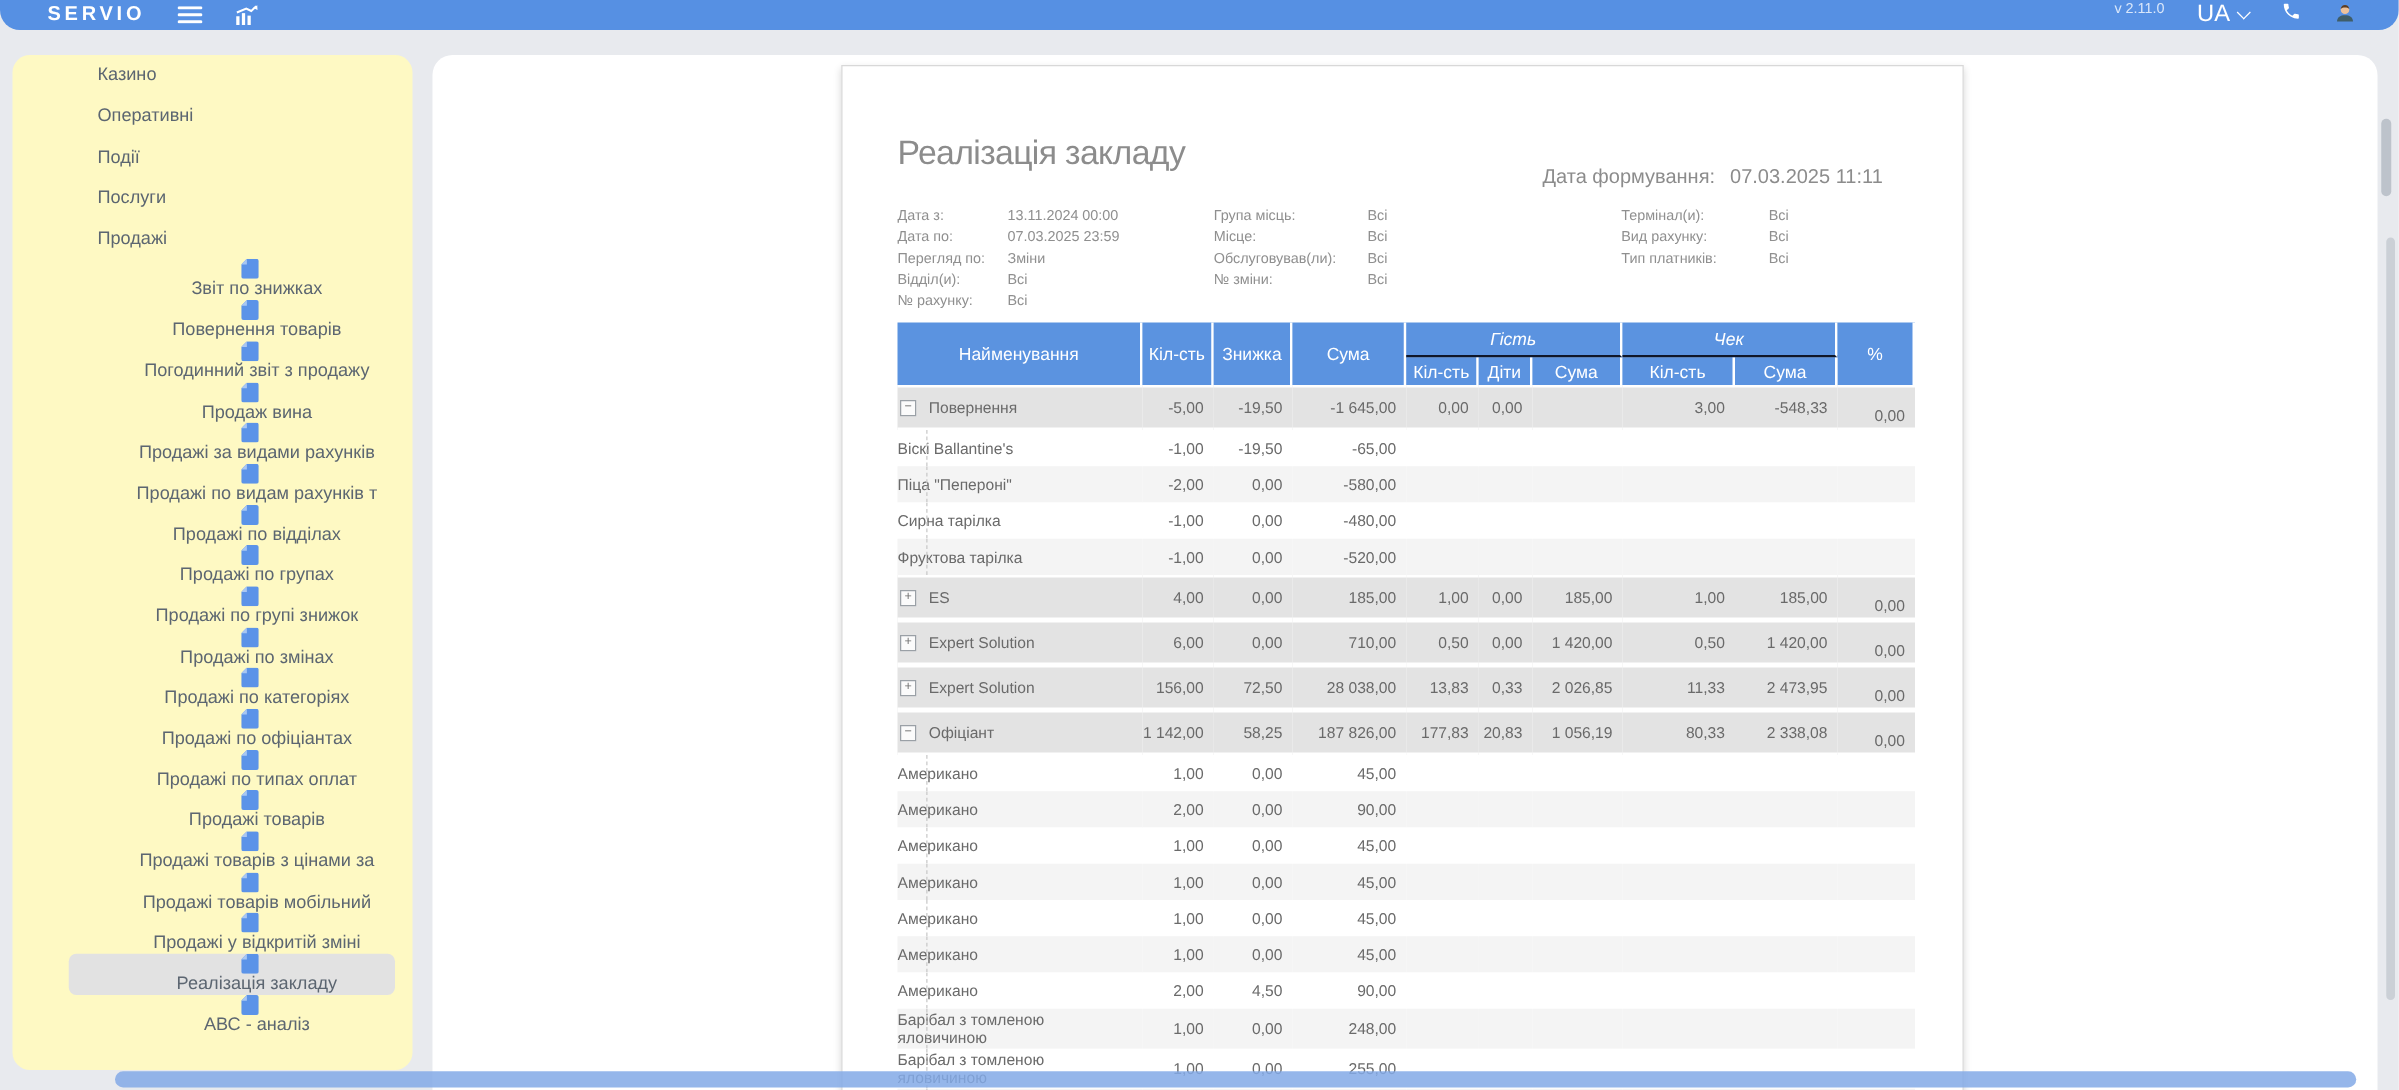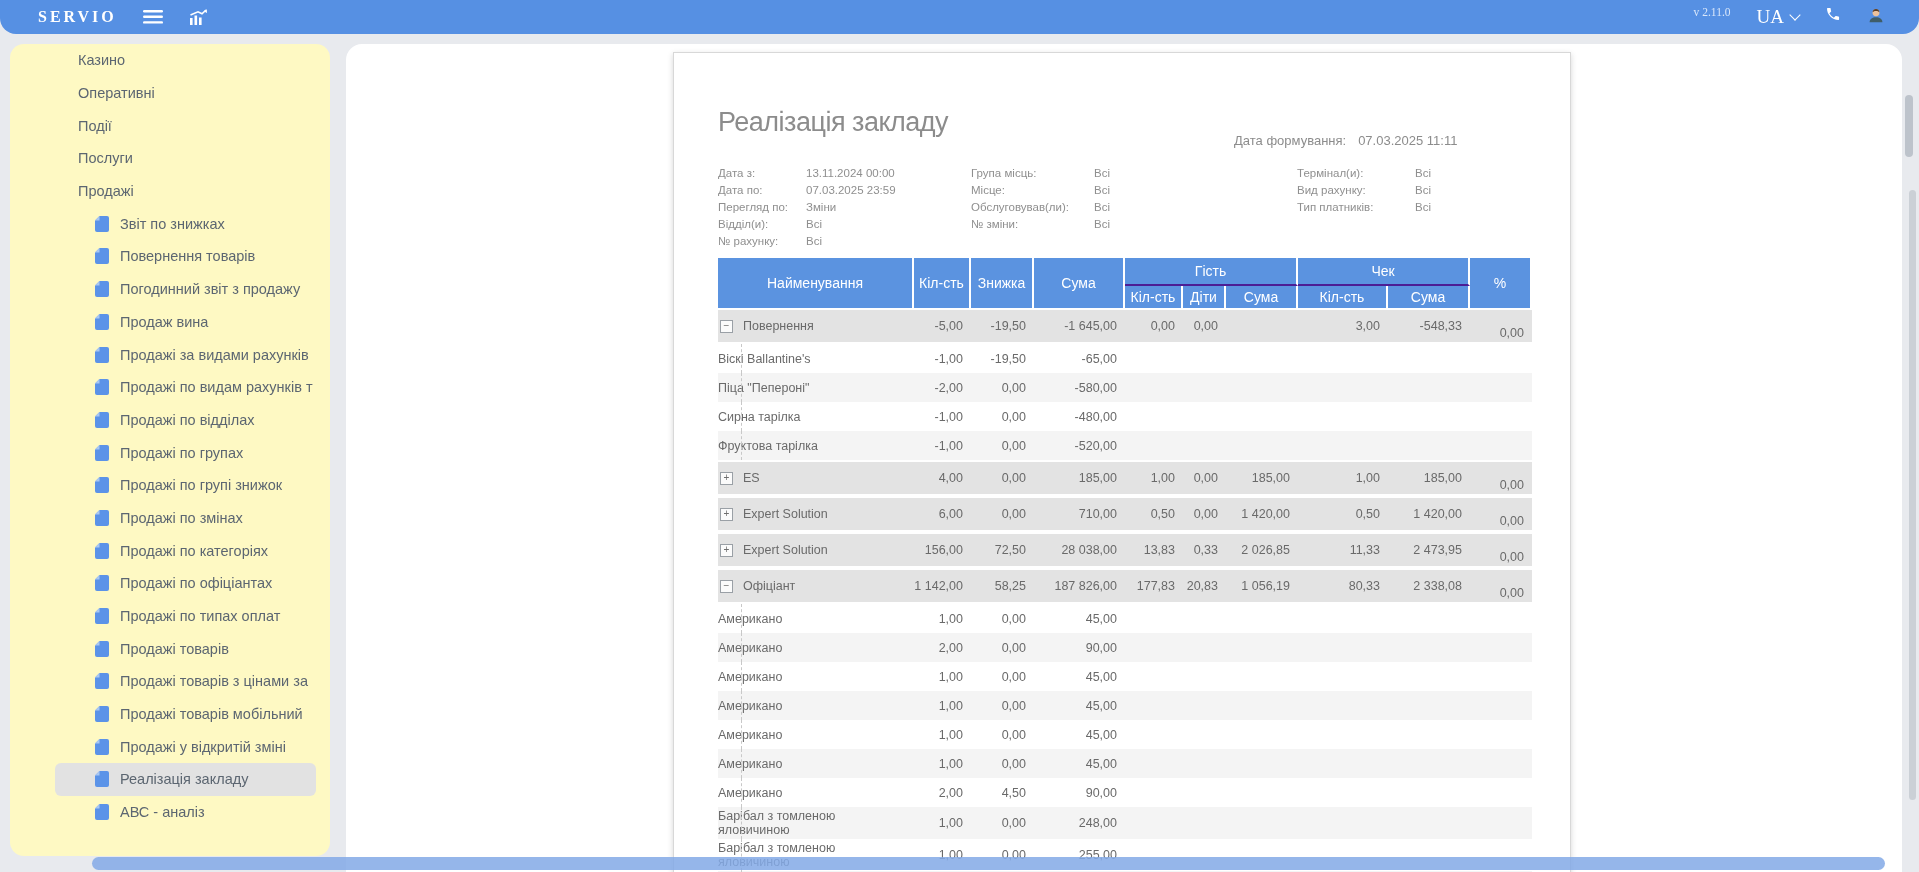--- a/index.html
+++ b/index.html
@@ -3,78 +3,78 @@
 <meta charset="utf-8">
 <style>
   html,body{margin:0;padding:0;}
   body{
     width:1919px;height:872px;overflow:hidden;position:relative;
     background:#E8EAEE;
     font-family:"Liberation Sans", sans-serif;
   }
   
   .topbar{
-    position:absolute;top:0;left:0;width:1919px;height:34px;
+    position:absolute;top:0;left:0;width:1919px;height:24px;
     background:#5690E3;border-radius:0 0 16px 16px;
-    display:flex;align-items:center;z-index:8;font-family:Liberation Serif, serif;
+    display:flex;align-items:center;z-index:8;
   }
   .logo{margin-left:38px;color:#fff;font-weight:bold;font-size:16px;letter-spacing:3px;}
   .tb-icon{margin-left:26px;display:flex;align-items:center;cursor:pointer;}
   .tb-right{margin-left:auto;display:flex;align-items:flex-start;gap:26px;margin-right:34px;}
   .version{color:#D9E7FA;font-size:11.5px;}
   .lang{display:flex;align-items:center;color:#fff;font-size:19px;cursor:pointer;}
   .chev{width:7px;height:7px;border-right:1.8px solid #fff;border-bottom:1.8px solid #fff;
         transform:rotate(45deg);margin-left:7px;margin-top:-4px;}
   
   .sidebar{
     position:absolute;left:10px;top:44px;width:320px;height:812px;
     background:#fef9c3;border-radius:14px;z-index:2;overflow:hidden;
   }
   .sidebar ul{list-style:none;margin:0;padding:0;}
   .sidebar li{
     height:32.7px;display:flex;align-items:center;
     margin:0 14px 0 45px;border-radius:6px;
     color:#5C6671;font-size:14.5px;white-space:nowrap;overflow:hidden;cursor:pointer;
   }
   li.sb-cat{padding-left:23px;}
-  li.sb-rep{padding-left:40px;}
+  li.sb-rep{padding-left:40px;flex-direction:column;}
   li.sb-rep .doc{flex:0 0 14px;margin-right:11px;display:flex;}
   li.selected{background:#E2E2E2;}
   .sb-thumb{position:absolute;right:3px;top:190px;width:7px;height:610px;
     background:#CBD0D6;border-radius:4px;z-index:3;}
   
   .main-panel{
     position:absolute;left:346px;top:44px;width:1556px;height:828px;
     background:#fff;border-radius:16px 16px 0 0;z-index:1;
   }
   .paper{
     position:absolute;left:327px;top:8px;width:896px;height:980px;
     background:#fff;border:1px solid #D8D8D8;
     box-shadow:0 2px 6px rgba(0,0,0,0.16);
   }
   .report-title{position:absolute;left:44px;top:54px;font-size:27px;color:#8C8C8C;letter-spacing:-0.5px;}
-  .gen-date{position:absolute;left:560px;top:80px;font-size:13px;color:#8C8C8C;display:flex;gap:12px;white-space:nowrap;}
+  .gen-date{position:absolute;left:560px;top:80px;font-size:16px;color:#8C8C8C;display:flex;gap:12px;white-space:nowrap;}
   .params{position:absolute;top:112px;left:0;width:100%;font-size:11.5px;color:#8F8F8F;}
   .pcol{position:absolute;top:0;}
   .pcol-1{left:44px;}  .pcol-1 .plabel{width:88px;}
   .pcol-2{left:297px;} .pcol-2 .plabel{width:123px;}
   .pcol-3{left:623px;} .pcol-3 .plabel{width:118px;}
   .prow{display:flex;line-height:17px;white-space:nowrap;}
   .plabel{flex:0 0 auto;display:inline-block;}
   
   .tablewrap{position:absolute;left:44px;top:205px;width:814px;}
   table.rep{width:814px;border-collapse:separate;border-spacing:0;table-layout:fixed;
     font-size:12.5px;color:#6A6A6A;}
   table.rep th{
     background:#5B93E0;color:#fff;font-weight:normal;font-size:14px;
     border-right:2px solid #fff;padding:0 2px;overflow:hidden;
   }
   table.rep thead tr:first-child th{height:26px;}
   table.rep thead tr:last-child th{height:22px;}
-  th.span2{border-bottom:2px solid #4c1d95;}
+  th.span2{border-bottom:2px solid #0f172a;font-style:italic;}
   th:last-child{border-right:none;}
   table.rep td{height:25px;padding:2px 8px 2px 0;background:#fff;overflow:hidden;}
   td.c-name{padding-left:35px;text-align:left;white-space:normal;line-height:14px;}
   td.num{text-align:right;white-space:nowrap;}
   td.c-pct{vertical-align:bottom;padding-bottom:5px;}
   tr.row-detail td.c-name{position:relative;}
   tr.row-detail td.c-name::before{
     content:"";position:absolute;left:23px;top:0;bottom:0;border-left:1px dashed #C8C8C8;
   }
   tr.stripe td{background:#F4F4F4;}

